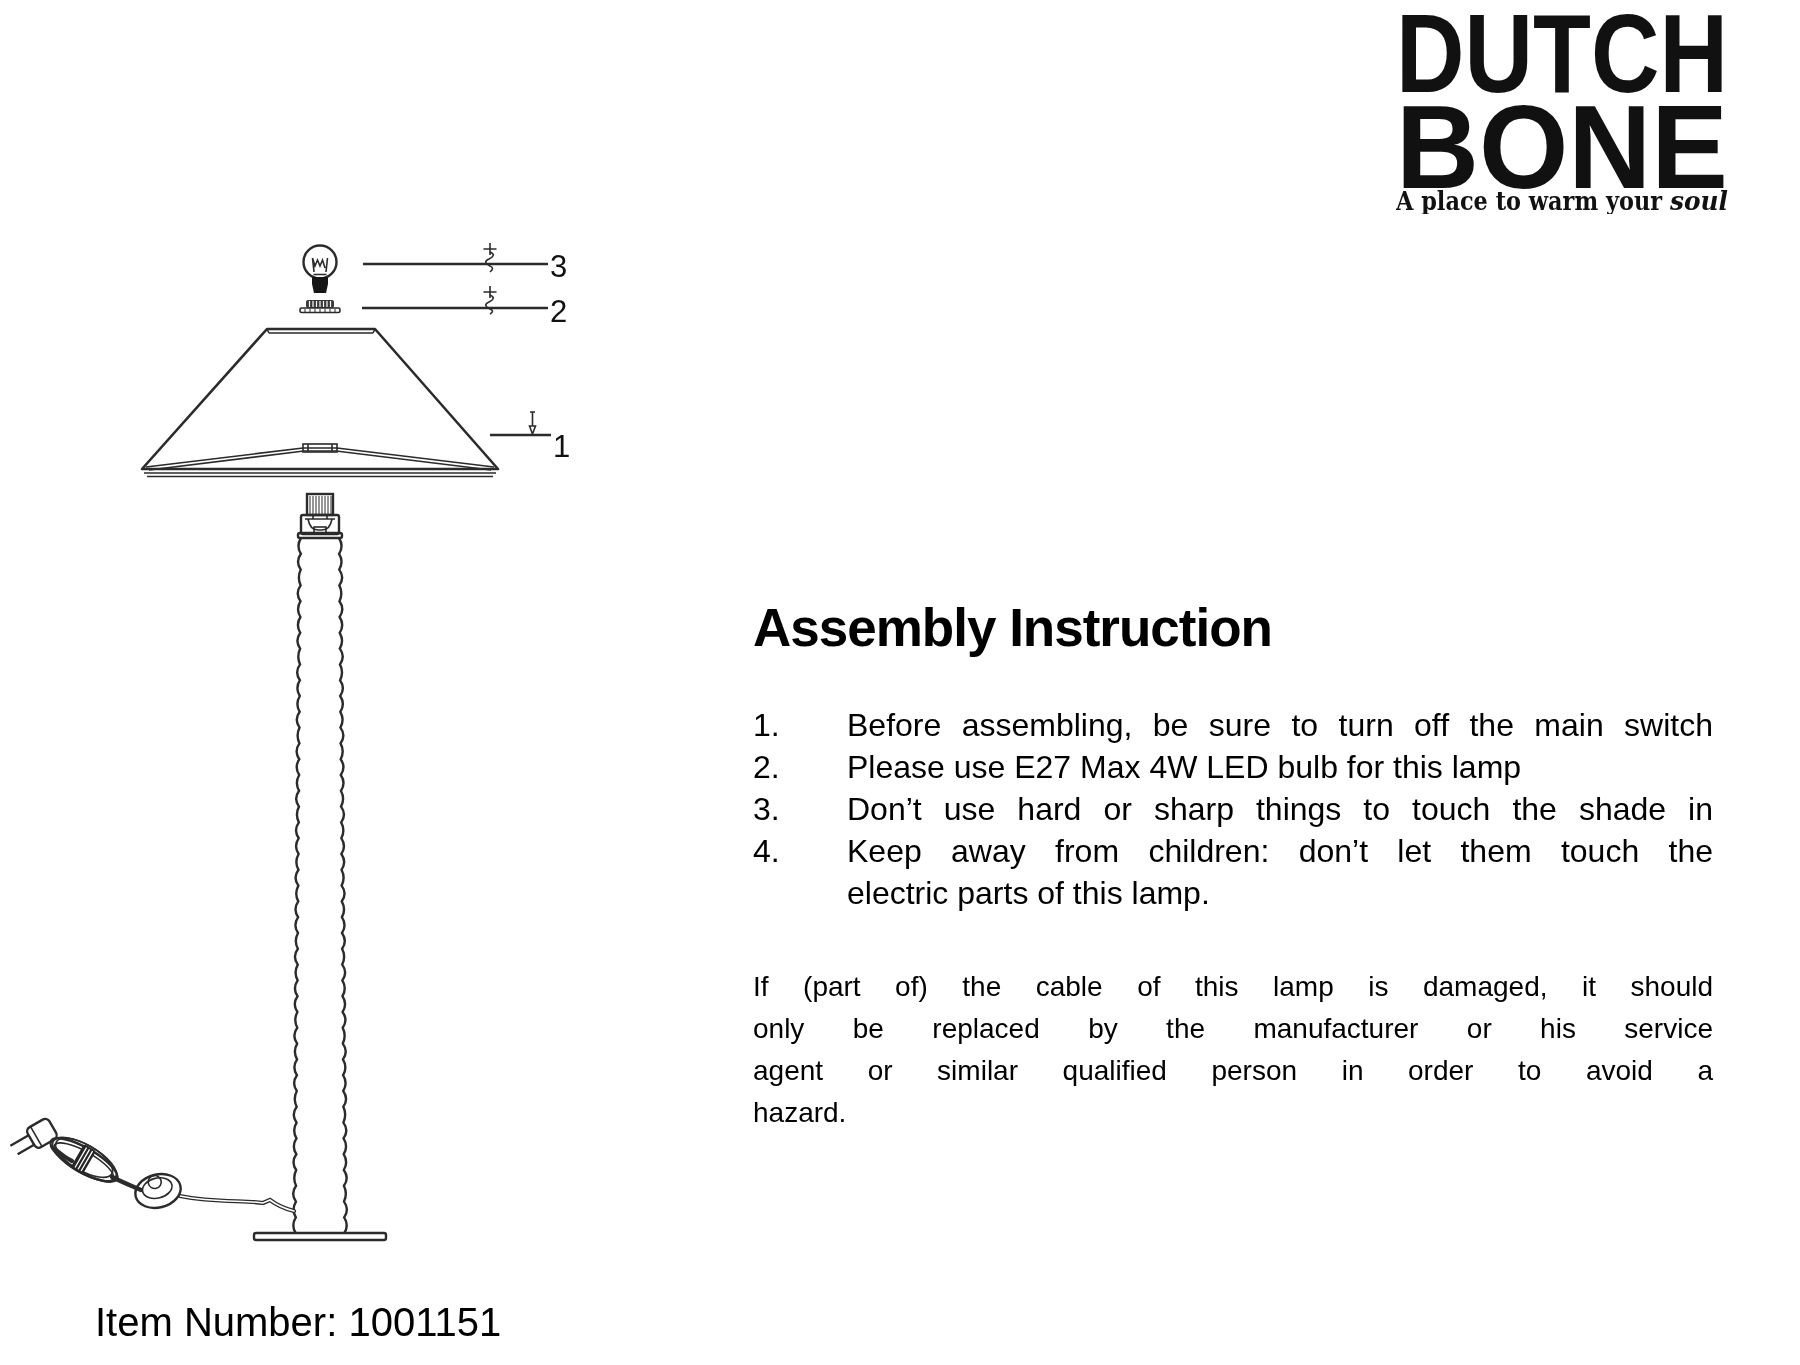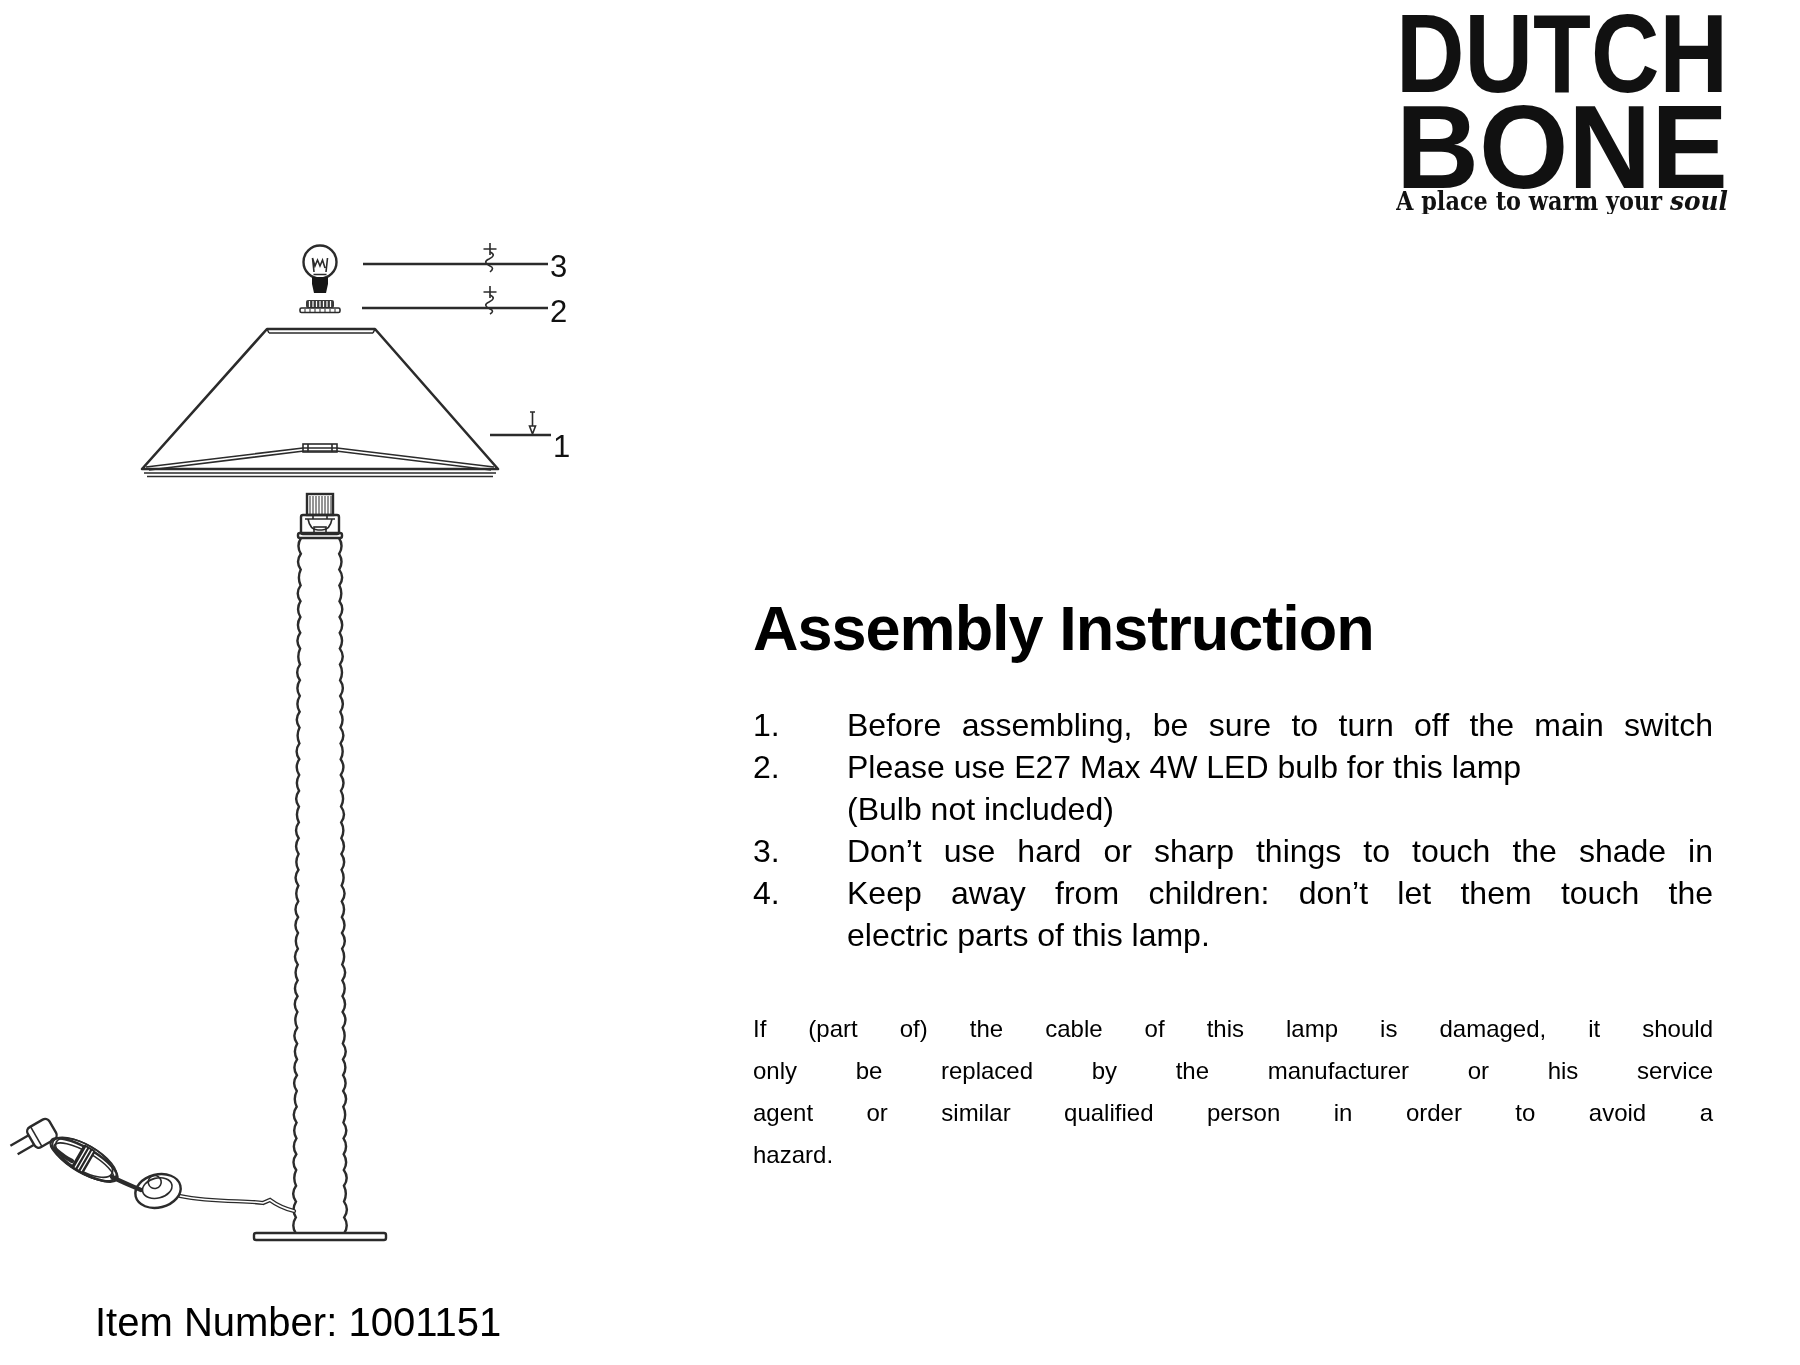--- a/index.html
+++ b/index.html
@@ -14,29 +14,29 @@
   .diagram{position:absolute;left:0;top:195px;}
   .ln  {fill:none;stroke:#2b2b2b;stroke-width:2.4;}
   .ln2 {fill:#fff;stroke:#2b2b2b;stroke-width:2.6;stroke-linejoin:round;}
   .lnt {fill:none;stroke:#2b2b2b;stroke-width:1.6;}
   .cord {fill:none;stroke:#2b2b2b;stroke-width:4.2;stroke-linecap:round;}
   .cordw{fill:none;stroke:#ffffff;stroke-width:1.6;stroke-linecap:round;}
   .callout-num{font-family:"Liberation Sans",sans-serif;font-size:31px;fill:#111;}
 
   
   .content{position:absolute;left:753px;top:600px;width:960px;}
-  .content h1{margin:0 0 48px 0;font-size:63px;line-height:56px;font-weight:bold;
+  .content h1{margin:0 0 48px 0;font-size:53px;line-height:56px;font-weight:bold;
               letter-spacing:-1px;color:#000;}
   .list{margin:0;padding:0;}
   .li{display:flex;font-size:32px;line-height:42px;color:#000;}
   .num{flex:0 0 46px;width:46px;}
   .li-lines{flex:1;min-width:0;margin-left:48px;}
   .line{display:block;}
   .line.just{text-align:justify;text-align-last:justify;}
-  .para{margin:52px 0 0 0;font-size:24px;line-height:42px;color:#000;}
+  .para{margin:52px 0 0 0;font-size:28px;line-height:42px;color:#000;}
 
   .footer{position:absolute;left:95px;top:1300px;font-size:40px;color:#000;}
 </style>
 </head>
 <body>
 
 <div class="page">
 
   <svg class="logo" width="334" height="210" viewBox="0 0 334 210">
     <text x="0" y="88" font-size="112" font-weight="bold" fill="#111" textLength="332" lengthAdjust="spacingAndGlyphs">DUTCH</text>
@@ -156,21 +156,20 @@
         <span class="num">1.</span>
         <span class="li-lines">
           <span class="line just">Before assembling, be sure to turn off the main switch</span>
         </span>
       </div>
 
       <div class="li">
         <span class="num">2.</span>
         <span class="li-lines">
           <span class="line">Please use E27 Max 4W LED bulb for this lamp</span>
-          <span class="line">(Bulb not included)</span>
         </span>
       </div>
 
       <div class="li">
         <span class="num">3.</span>
         <span class="li-lines">
           <span class="line just">Don’t use hard or sharp things to touch the shade in</span>
         </span>
       </div>
 

